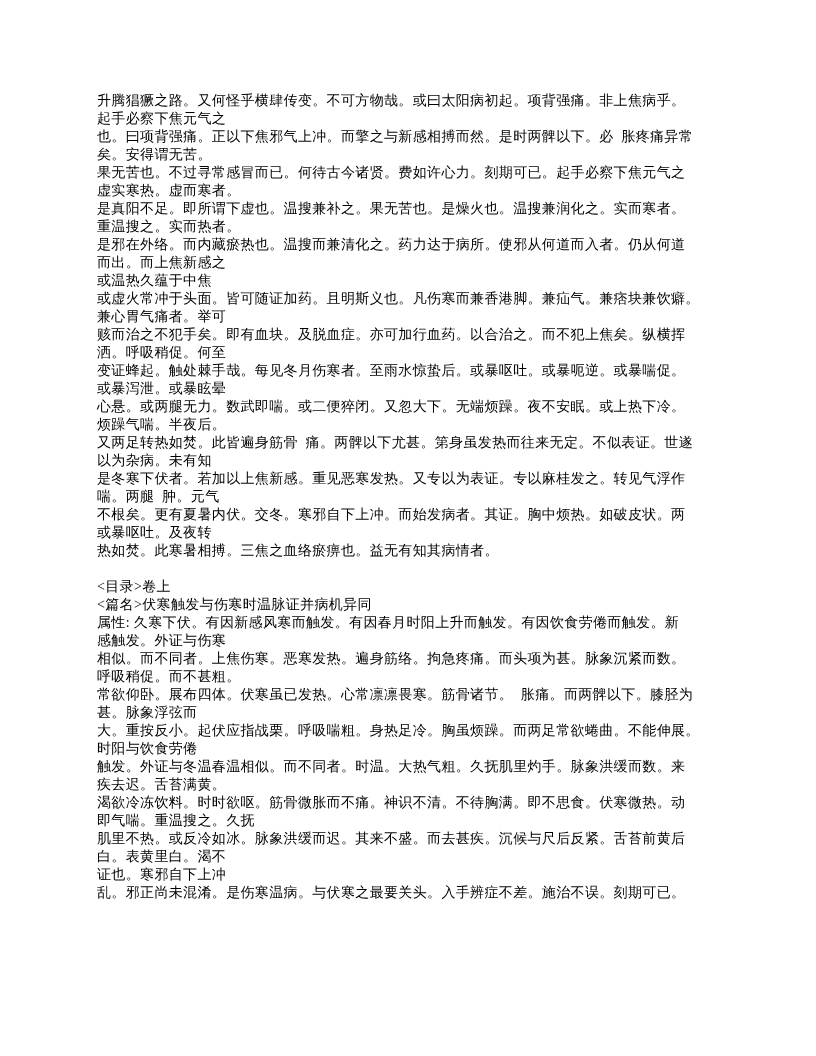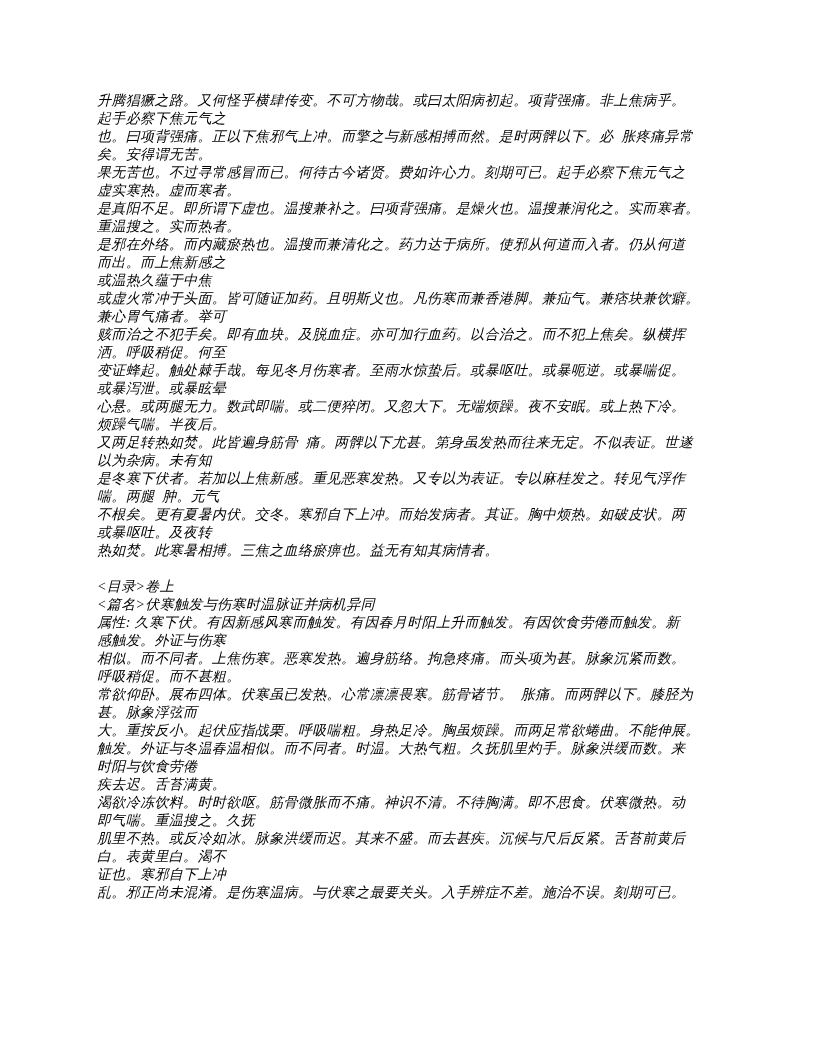--- a/index.html
+++ b/index.html
@@ -21,35 +21,34 @@
     width: 648px;
     font-family: "Liberation Serif", "DejaVu Serif", serif;
     font-size: 14px;
     line-height: 18px;
     letter-spacing: 0.35px;
     color: #000000;
   }
   .line {
     white-space: pre-wrap;
     min-height: 18px;
-    font-style: italic;
   }
 </style>
 </head>
 <body>
 
 <div class="page" style="background: rgb(255, 255, 255);">
   <div class="textblock" style="color: rgb(0, 0, 0);">
       <div class="line">升腾猖獗之路。又何怪乎横肆传变。不可方物哉。或曰太阳病初起。项背强痛。非上焦病乎。</div>
       <div class="line">起手必察下焦元气之</div>
       <div class="line">也。曰项背强痛。正以下焦邪气上冲。而擎之与新感相搏而然。是时两髀以下。必  胀疼痛异常</div>
       <div class="line">矣。安得谓无苦。</div>
       <div class="line">果无苦也。不过寻常感冒而已。何待古今诸贤。费如许心力。刻期可已。起手必察下焦元气之</div>
       <div class="line">虚实寒热。虚而寒者。</div>
-      <div class="line">是真阳不足。即所谓下虚也。温搜兼补之。曰项背强痛。是燥火也。温搜兼润化之。实而寒者。</div>
+      <div class="line">是真阳不足。即所谓下虚也。温搜兼补之。果无苦也。是燥火也。温搜兼润化之。实而寒者。</div>
       <div class="line">重温搜之。实而热者。</div>
       <div class="line">是邪在外络。而内藏瘀热也。温搜而兼清化之。药力达于病所。使邪从何道而入者。仍从何道</div>
       <div class="line">而出。而上焦新感之</div>
       <div class="line">或温热久蕴于中焦</div>
       <div class="line">或虚火常冲于头面。皆可随证加药。且明斯义也。凡伤寒而兼香港脚。兼疝气。兼痞块兼饮癖。</div>
       <div class="line">兼心胃气痛者。举可</div>
       <div class="line">赅而治之不犯手矣。即有血块。及脱血症。亦可加行血药。以合治之。而不犯上焦矣。纵横挥</div>
       <div class="line">洒。呼吸稍促。何至</div>
       <div class="line">变证蜂起。触处棘手哉。每见冬月伤寒者。至雨水惊蛰后。或暴呕吐。或暴呃逆。或暴喘促。</div>
       <div class="line">或暴泻泄。或暴眩晕</div>
@@ -65,22 +64,22 @@
       <div class="line"></div>
       <div class="line">&lt;目录&gt;卷上</div>
       <div class="line">&lt;篇名&gt;伏寒触发与伤寒时温脉证并病机异同</div>
       <div class="line">属性: 久寒下伏。有因新感风寒而触发。有因春月时阳上升而触发。有因饮食劳倦而触发。新</div>
       <div class="line">感触发。外证与伤寒</div>
       <div class="line">相似。而不同者。上焦伤寒。恶寒发热。遍身筋络。拘急疼痛。而头项为甚。脉象沉紧而数。</div>
       <div class="line">呼吸稍促。而不甚粗。</div>
       <div class="line">常欲仰卧。展布四体。伏寒虽已发热。心常凛凛畏寒。筋骨诸节。  胀痛。而两髀以下。膝胫为</div>
       <div class="line">甚。脉象浮弦而</div>
       <div class="line">大。重按反小。起伏应指战栗。呼吸喘粗。身热足冷。胸虽烦躁。而两足常欲蜷曲。不能伸展。</div>
+      <div class="line">时阳与饮食劳倦</div>
       <div class="line">触发。外证与冬温春温相似。而不同者。时温。大热气粗。久抚肌里灼手。脉象洪缓而数。来</div>
-      <div class="line">时阳与饮食劳倦</div>
       <div class="line">疾去迟。舌苔满黄。</div>
       <div class="line">渴欲冷冻饮料。时时欲呕。筋骨微胀而不痛。神识不清。不待胸满。即不思食。伏寒微热。动</div>
       <div class="line">即气喘。重温搜之。久抚</div>
       <div class="line">肌里不热。或反冷如冰。脉象洪缓而迟。其来不盛。而去甚疾。沉候与尺后反紧。舌苔前黄后</div>
       <div class="line">白。表黄里白。渴不</div>
       <div class="line">证也。寒邪自下上冲</div>
       <div class="line">乱。邪正尚未混淆。是伤寒温病。与伏寒之最要关头。入手辨症不差。施治不误。刻期可已。</div>
     </div>
 </div>
 

